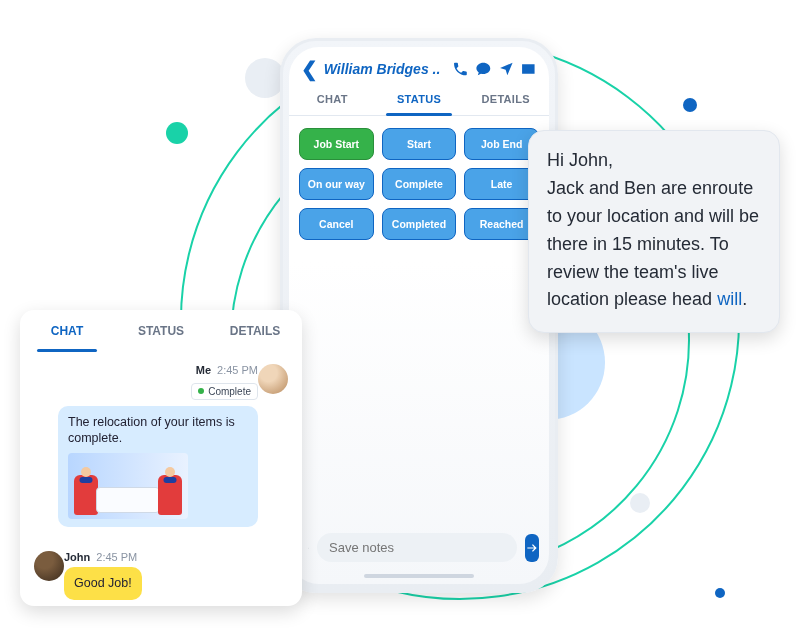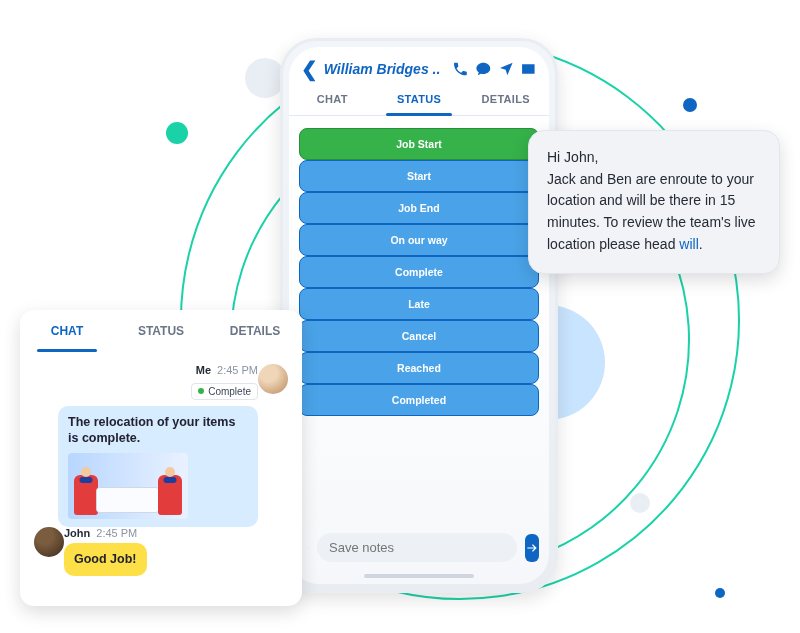--- a/index.html
+++ b/index.html
@@ -60,21 +60,21 @@
   .back-chevron { color:#0f65c2; font-size:20px; font-weight:600; line-height:1; }
   .hdr-title { color:#0f65c2; font-weight:700; font-size:14px; flex:0 0 auto;font-style:italic; }
   .hdr-spacer { flex:1; }
   .hdr-icn { width:18px; height:18px; fill:#0f65c2; }
 
   .segtabs { display:flex; border-bottom:1px solid #e2e8f0; }
   .segtab { flex:1; text-align:center; font-size:11px; font-weight:700; letter-spacing:.3px; padding:8px 0 10px; color:#6a7587; position:relative; }
   .segtab.active { color:#0f65c2; }
   .segtab.active::after { content:""; position:absolute; left:12%; right:12%; bottom:-1px; height:3px; background:#0f65c2; border-radius:2px; }
 
-  .btn-grid { padding:12px 10px; display:grid; grid-template-columns:repeat(1,1fr); }
+  .btn-grid { padding:12px 10px; display:grid; grid-template-columns:repeat(3,1fr); gap:8px; }
   .sbtn {
     background:#4aa3e8; color:#fff; border:1px solid #0f65c2; border-radius:8px;
     font-size:10.5px; font-weight:700; padding:9px 0; text-align:center;
   }
   .sbtn.green { background:#35b24a; border-color:#2a8f3b; }
 
   .composer {
     position:absolute; left:10px; right:10px; bottom:22px;
     display:flex; align-items:center; gap:8px;
   }
@@ -99,36 +99,36 @@
   .chat-tab.active::after { content:""; position:absolute; left:18%; right:18%; bottom:0; height:3px; background:#0f65c2; border-radius:2px;}
 
   .msg-row { display:flex; margin-top:10px; align-items:flex-start;}
   .msg-row.right { flex-direction:row-reverse; }
   .avatar { width:30px; height:30px; border-radius:50%; background:#d9b896; background:radial-gradient(circle at 35% 30%, #f0d6b9 30%, #b7895c 100%); flex:0 0 auto;}
   .avatar.dark { background:radial-gradient(circle at 35% 30%, #7a5c3e 30%, #3a2a1c 100%);}
   .meta { font-size:11px; color:#8a94a3; margin-bottom:4px; display:flex; gap:6px; align-items:center;}
   .meta .name { color:#252b36; font-weight:600;}
   .badge { background:#fff; border:1px solid #dfe5ec; border-radius:4px; padding:2px 6px; font-size:10px; color:#3c4656; display:inline-flex; align-items:center; gap:4px;}
   .badge::before{content:""; width:6px; height:6px; background:#35b24a; border-radius:50%;}
-  .bubble { max-width:200px; border-radius:10px; padding:8px 10px; font-size:12.5px; line-height:1.35; color:#223;font-weight:bold; }
+  .bubble { max-width:200px; border-radius:10px; padding:8px 10px; font-size:12.5px; line-height:1.35; color:#223; }
   .bubble.blue { background:#d7ecff; }
   .bubble.teal { background:#fde047; }
   .thumb { width:120px; height:66px; border-radius:4px; margin-top:6px; background:linear-gradient(90deg,#b8d6ff,#e9f2ff); position:relative; overflow:hidden;}
   .mover { position:absolute; width:24px; height:40px; background:#e23c3c; border-radius:6px 6px 3px 3px; bottom:4px;}
   .mover::before{content:""; position:absolute; top:-8px; left:50%; transform:translateX(-50%); width:10px; height:10px; background:#f4c9a0; border-radius:50%;}
   .mover::after{content:""; position:absolute; top:2px; left:50%; transform:translateX(-50%); width:13px; height:6px; background:#1e3fa0; border-radius:3px;}
   .mover.m1{left:6px;} .mover.m2{right:6px;}
   .couch{position:absolute; left:28px; right:28px; bottom:6px; height:26px; background:#fafcff; border:1px solid #cfd9e6; border-radius:4px;}
 
   
   .popup {
     position:absolute; top:130px; right:20px; width:252px;
     background:#f1f3f6; border:1px solid #e2e7ee; border-radius:16px;
     box-shadow:0 6px 18px rgba(0,0,0,.14);
-    padding:16px 18px 18px; font-size:14px; line-height:1.55; color:#252b36;
+    padding:16px 18px 18px; font-size:18px; line-height:1.55; color:#252b36;
     z-index:8;
   }
   .popup a { color:#0f65c2; text-decoration:none; }
 </style>
 </head>
 <body>
 
 <div class="dot grey1"></div>
 <div class="dot grey2"></div>
 <div class="dot teal1"></div>
@@ -166,22 +166,22 @@
     </div>
 
     <div class="btn-grid">
       <div class="sbtn green">Job Start</div>
       <div class="sbtn">Start</div>
       <div class="sbtn">Job End</div>
       <div class="sbtn">On our way</div>
       <div class="sbtn">Complete</div>
       <div class="sbtn">Late</div>
       <div class="sbtn">Cancel</div>
+      <div class="sbtn">Completed</div>
       <div class="sbtn">Reached</div>
-      <div class="sbtn">Completed</div>
     </div>
 
     <div class="composer">
       <svg class="comp-icn" viewBox="0 0 24 24">
           <path d="M16 6l-8 8a3 3 0 104.2 4.2l8-8a5 5 0 10-7-7L5 11.3" fill="none" stroke="#8a94a3" stroke-width="2"></path>
         </svg>
       <svg class="comp-icn" viewBox="0 0 24 24">
           <path d="M12 5C6 5 2 12 2 12s4 7 10 7 10-7 10-7-4-7-10-7zm0 11a4 4 0 110-8 4 4 0 010 8z"></path>
         </svg>
       <input class="comp-input" placeholder="Save notes" style="">
@@ -214,21 +214,21 @@
         <span>The relocation of your items is complete.</span>
         <div class="thumb">
           <div class="mover m1"></div>
             <div class="couch"></div>
             <div class="mover m2"></div>
         </div>
       </div>
     </div>
   </div>
 
-  <div class="msg-row" style="margin-top:0">
+  <div class="msg-row" style="margin-top:24px">
     <div class="avatar dark"></div>
     <div>
       <div class="meta">
         <span class="name">John</span>
         <span>2:45 PM</span>
       </div>
       <div class="bubble teal">
         <span>Good Job!</span>
       </div>
     </div>

